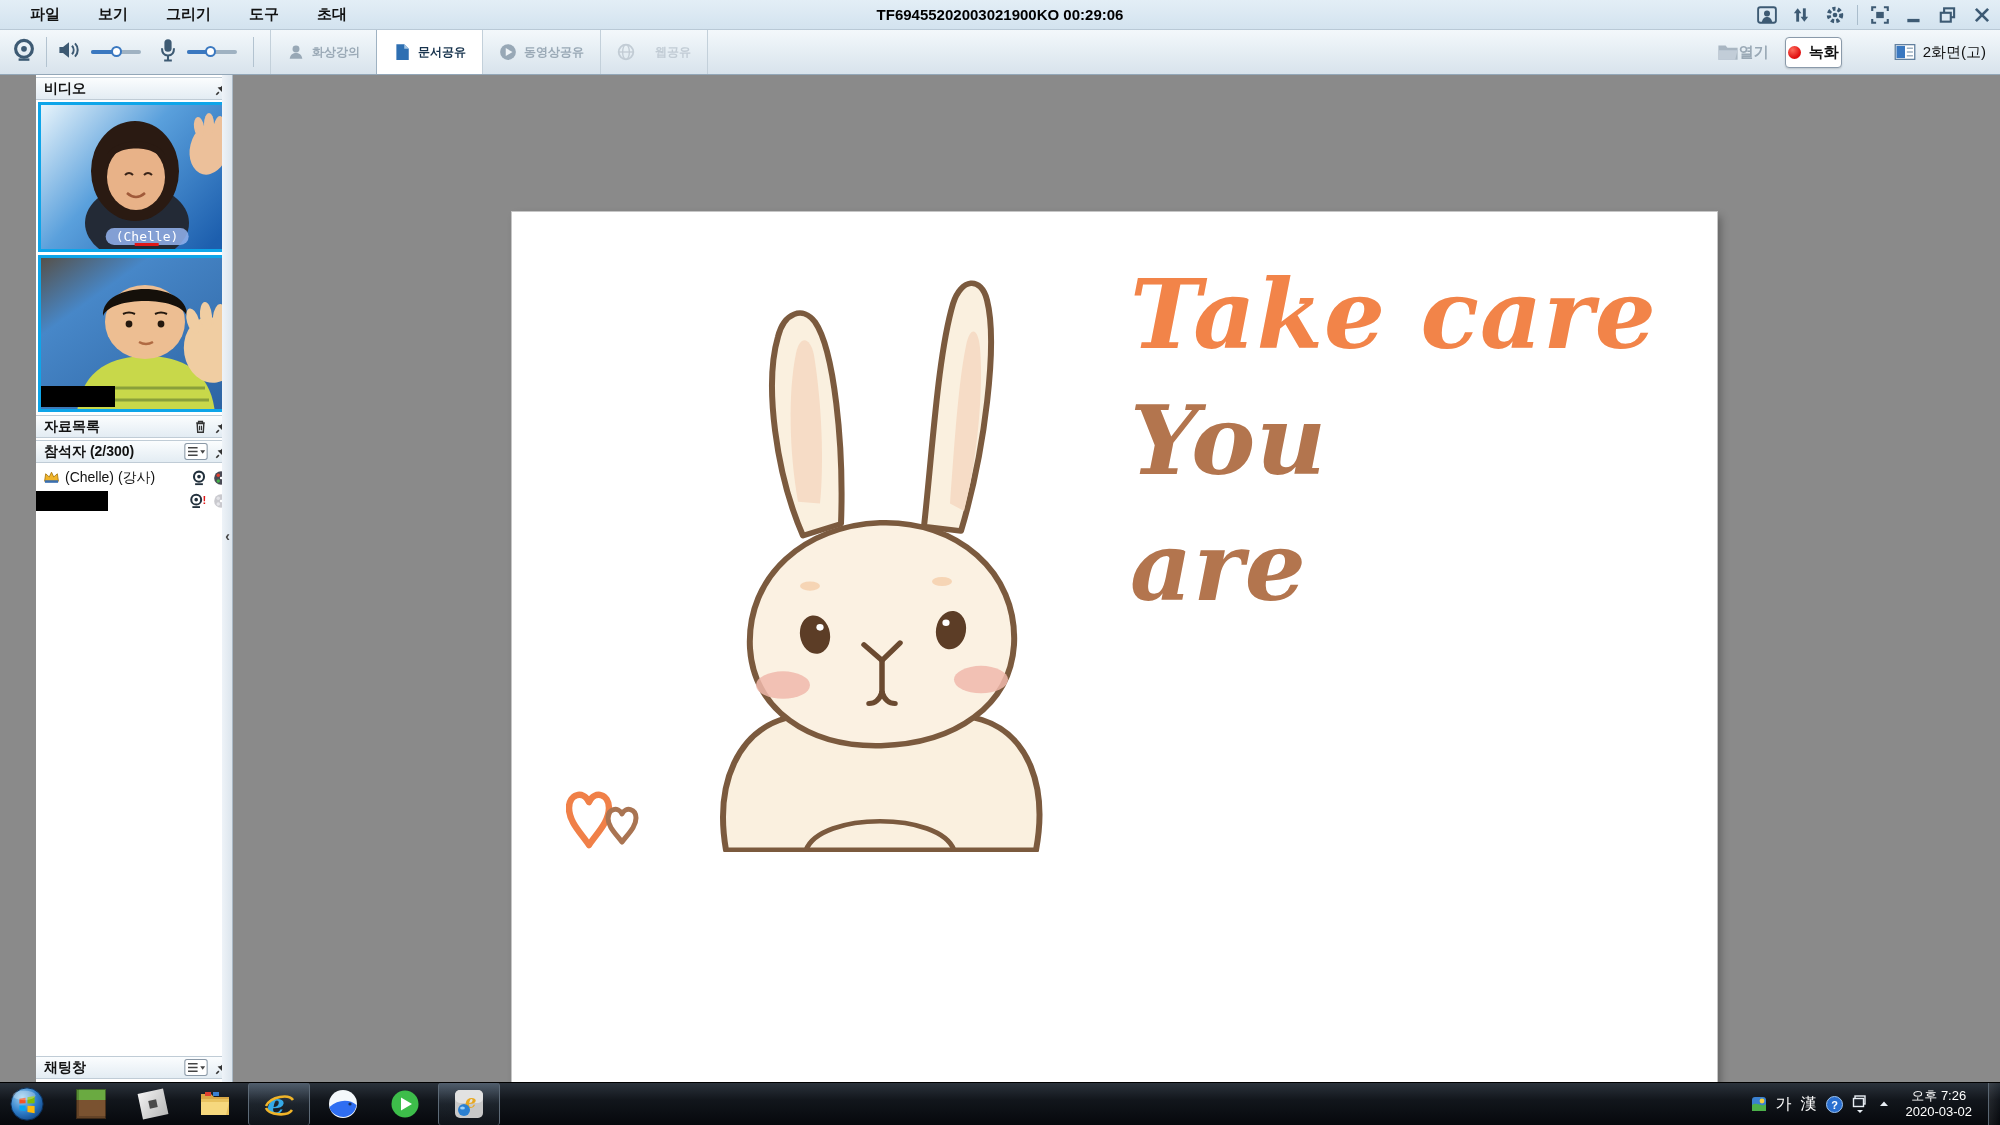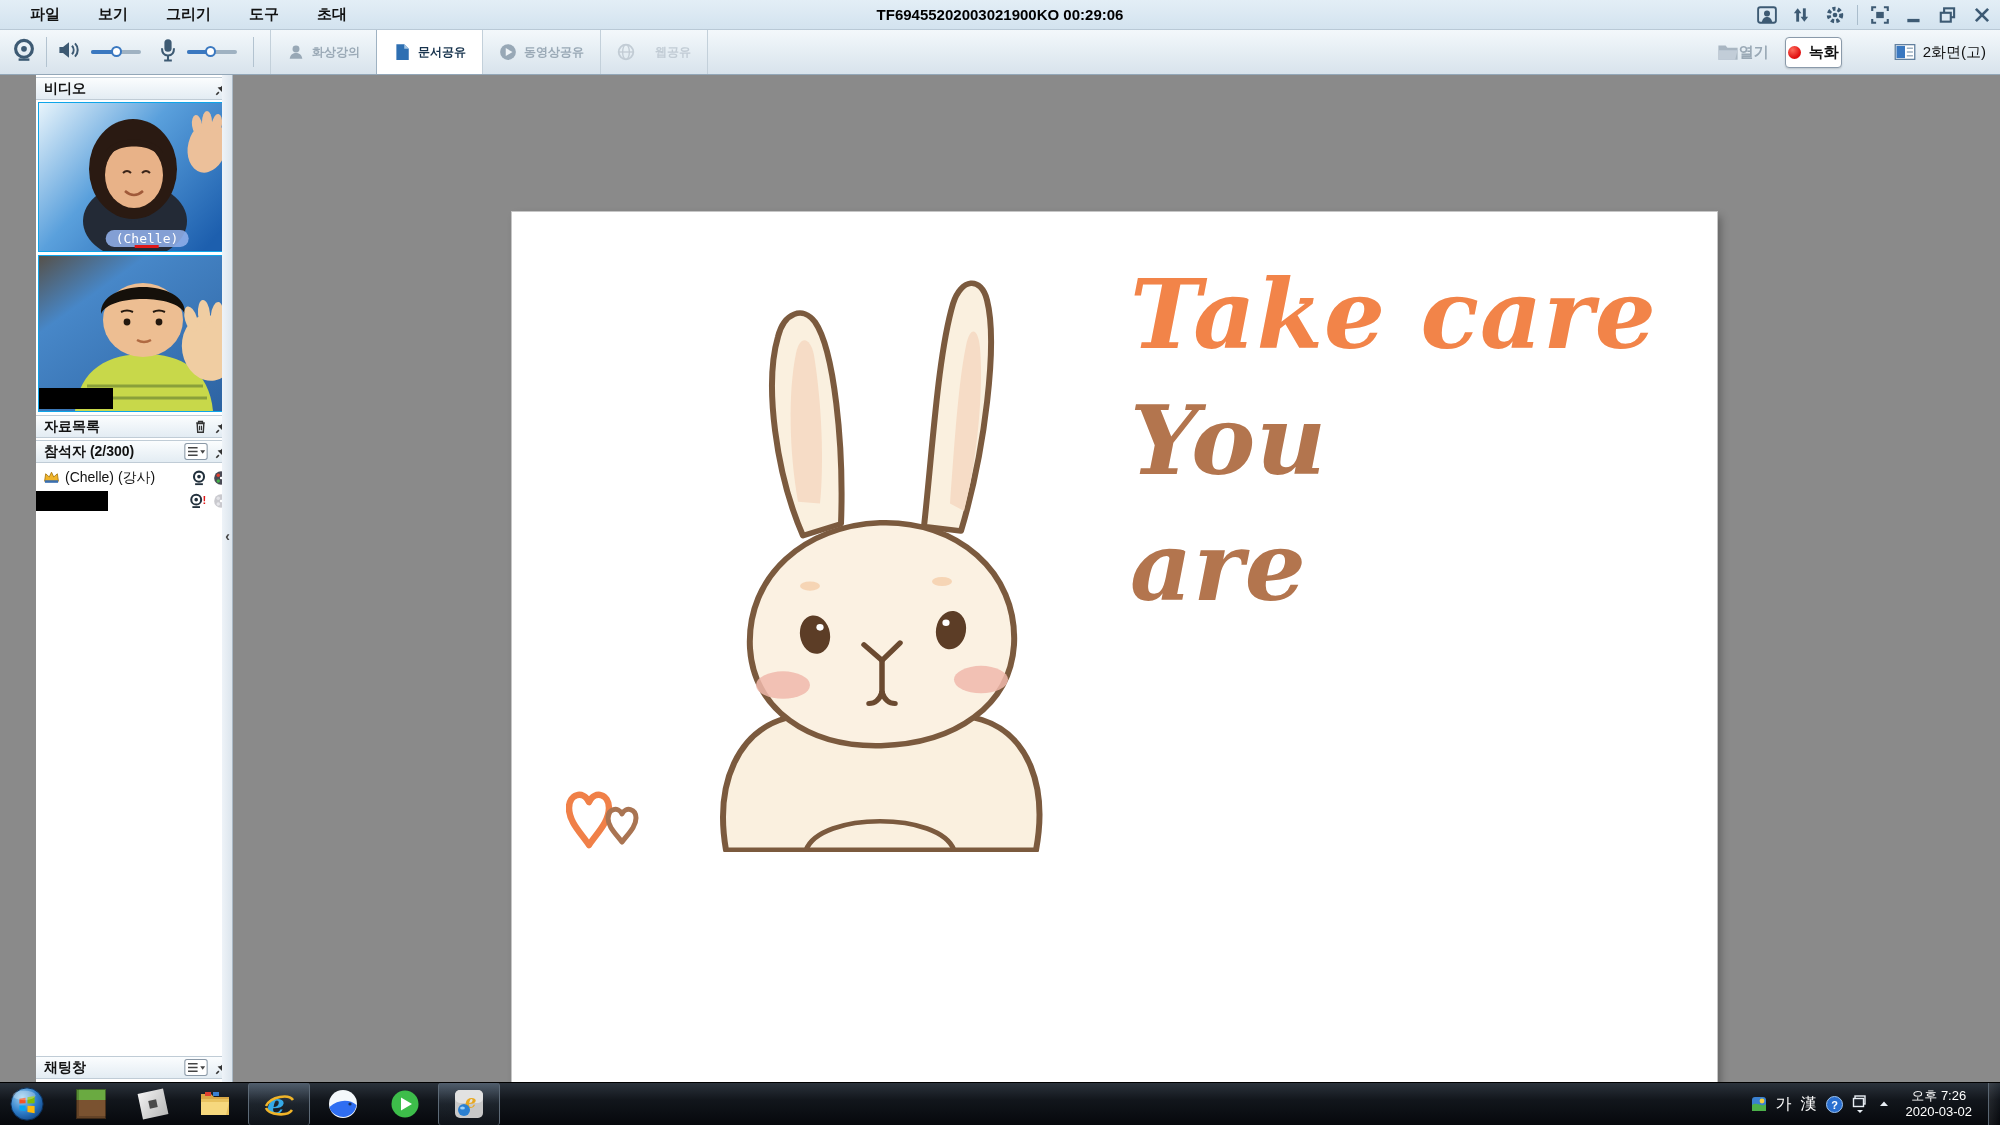--- a/index.html
+++ b/index.html
@@ -61,21 +61,21 @@
   .panel-header {
     position:absolute; left:0; width:222px; height:23px;
     background:linear-gradient(#fbfdfe,#e3ecf3);
     border-top:1px solid #c0ccd6; border-bottom:1px solid #c0ccd6;
     display:flex; align-items:center; font-size:14px; font-weight:bold; color:#111;
     padding-left:8px;
   }
   .ph-icons { margin-left:auto; display:flex; align-items:center; gap:7px; padding-right:6px; }
   .webcam {
     position:absolute; left:2px; width:218px; overflow:hidden; background:#2a6fb0;
-    border:1px solid #0ea5e9;
+    border:3px solid #0ea5e9;
   }
   .cam-label {
     position:absolute; left:50%; transform:translateX(-50%); bottom:4px;
     background:rgba(145,175,235,.88); color:#fff; border-radius:9px;
     font-family:"DejaVu Sans Mono", monospace; font-size:13px; padding:0 10px; line-height:17px;
   }
   .cam-label .red-underline { position:absolute; left:50%; transform:translateX(-50%); bottom:-1px; width:24px; height:3px; background:#e01818; }
   .censor-bar { position:absolute; left:0; bottom:2px; width:74px; height:21px; background:#000; }
   .p-row { position:absolute; left:0; width:222px; height:23px; display:flex; align-items:center; padding:0 6px 0 7px; font-size:14px; color:#111; }
   .p-row .name { margin-left:5px; white-space:nowrap; }

